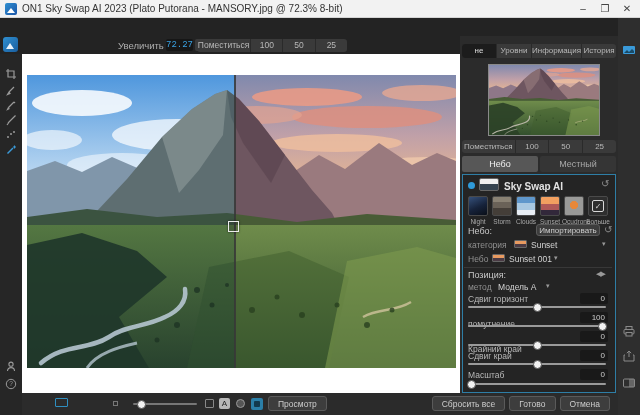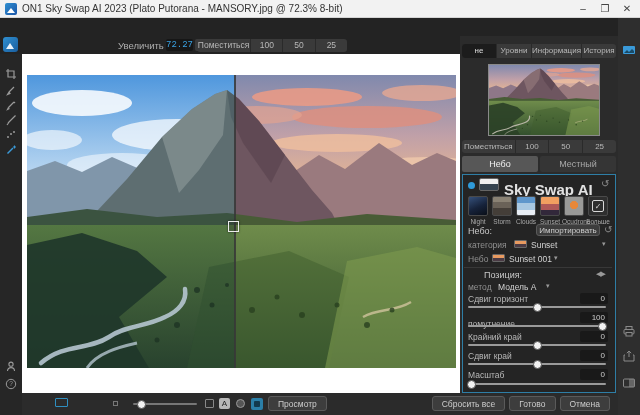--- a/index.html
+++ b/index.html
@@ -63,21 +63,21 @@
   .navbtns > div { line-height:13px; }
   .navbtns > div:first-child { flex:1.6; }
   .modetabs { position:absolute; left:2px; top:120px; width:154px; height:16px; display:flex; gap:2px; font-size:9px; }
   .modetabs > div { flex:1; text-align:center; line-height:16px; border-radius:2px; background:#353535; color:#a8a8a8; }
   .modetabs > div.on { background:#575757; color:#efefef; }
   .sspanel { position:absolute; left:2px; top:138px; width:154px; height:219px; background:#242424;
     border:1px solid #2e7ea6; }
   .ssdot { position:absolute; left:8px; top:146px; width:7px; height:7px; border-radius:50%; background:#2f9ad8; }
   .ssico { position:absolute; left:19px; top:142px; width:20px; height:13px; border-radius:2px;
     background:linear-gradient(#f0f0f0 0 46%, #35434f 46%); border:1px solid #666; }
-  .sstitle { position:absolute; left:44px; top:145px; font-size:15px; font-weight:bold; color:#e2e2e2;text-align:center; }
+  .sstitle { position:absolute; left:44px; top:145px; font-size:10px; font-weight:bold; color:#e2e2e2;text-align:center; }
   .reseti { color:#8a8a8a; font-size:10px; line-height:10px; }
   .preset { position:absolute; width:24px; text-align:center; }
   .pthumb { width:20px; height:20px; margin:0 auto; border-radius:2px; border:1px solid #4a4a4a; }
   .plabel { font-size:6.5px; color:#a8a8a8; margin-top:2px; white-space:nowrap; }
   .pt-night { background:linear-gradient(155deg,#35507a 0%,#16223a 55%,#0a0f18 100%); }
   .pt-storm { background:linear-gradient(#8a8274 0 30%,#6a6258 30% 60%,#443e38 60%); }
   .pt-clouds { background:linear-gradient(#5f97cc 0 35%,#a8c8e2 35% 70%,#e8eef4 70%); }
   .pt-sunset { background:linear-gradient(#f2a060 0 40%,#b05a58 40% 72%,#32283a 72%); }
   .pt-ocudrone { background:radial-gradient(circle at 50% 45%, #e8883a 0 30%, #9a9a98 32%); }
   .pt-more { background:#2e2e2e; position:relative; }
@@ -344,40 +344,40 @@
     <div class="abs val" style="left:71px; top:204px;">Sunset</div>
     <div class="abs chev" style="left:142px; top:204px;">▾</div>
 
     <div class="abs lbl" style="left:8px; top:218px;">Небо</div>
     <div class="abs mthumb" style="left:32px; top:218px;"></div>
     <div class="abs val" style="left:49px; top:218px;">Sunset 001</div>
     <div class="abs chev" style="left:94px; top:218px;">▾</div>
 
     <div class="abs" style="left:4px; top:231px; width:148px; height:1px; background:#383838;"></div>
 
-    <div class="abs strong" style="left:8px; top:234px;margin-left:16px;">Позиция:</div>
+    <div class="abs strong" style="left:8px; top:234px;">Позиция:</div>
     <div class="abs chev" style="left:136px; top:234px; letter-spacing:-1px;">◀▶</div>
 
     <div class="abs lbl" style="left:8px; top:246px;">метод</div>
     <div class="abs val" style="left:38px; top:246px;">Модель A</div>
     <div class="abs chev" style="left:86px; top:246px;">▾</div>
 
     <div class="srow-label" style="top:258px">Сдвиг горизонт</div>
     <div class="srow-val" style="top:257px">0</div>
     <div class="track" style="top:270px">
         <div class="knob" style="left: calc(50% - 4px);"></div>
       </div>
 
     <div class="srow-label" style="top:283px">помутнение</div>
     <div class="srow-val" style="top:276px">100</div>
     <div class="track" style="top:289px">
         <div class="knob" style="left: calc(97% - 4px);"></div>
       </div>
 
-    <div class="srow-label" style="top:296px">Крайний край</div>
+    <div class="srow-label" style="top:308px">Крайний край</div>
     <div class="srow-val" style="top:295px">0</div>
     <div class="track" style="top:308px">
         <div class="knob" style="left: calc(50% - 4px);"></div>
       </div>
 
     <div class="srow-label" style="top:315px">Сдвиг край</div>
     <div class="srow-val" style="top:314px">0</div>
     <div class="track" style="top:327px">
         <div class="knob" style="left: calc(50% - 4px);"></div>
       </div>

